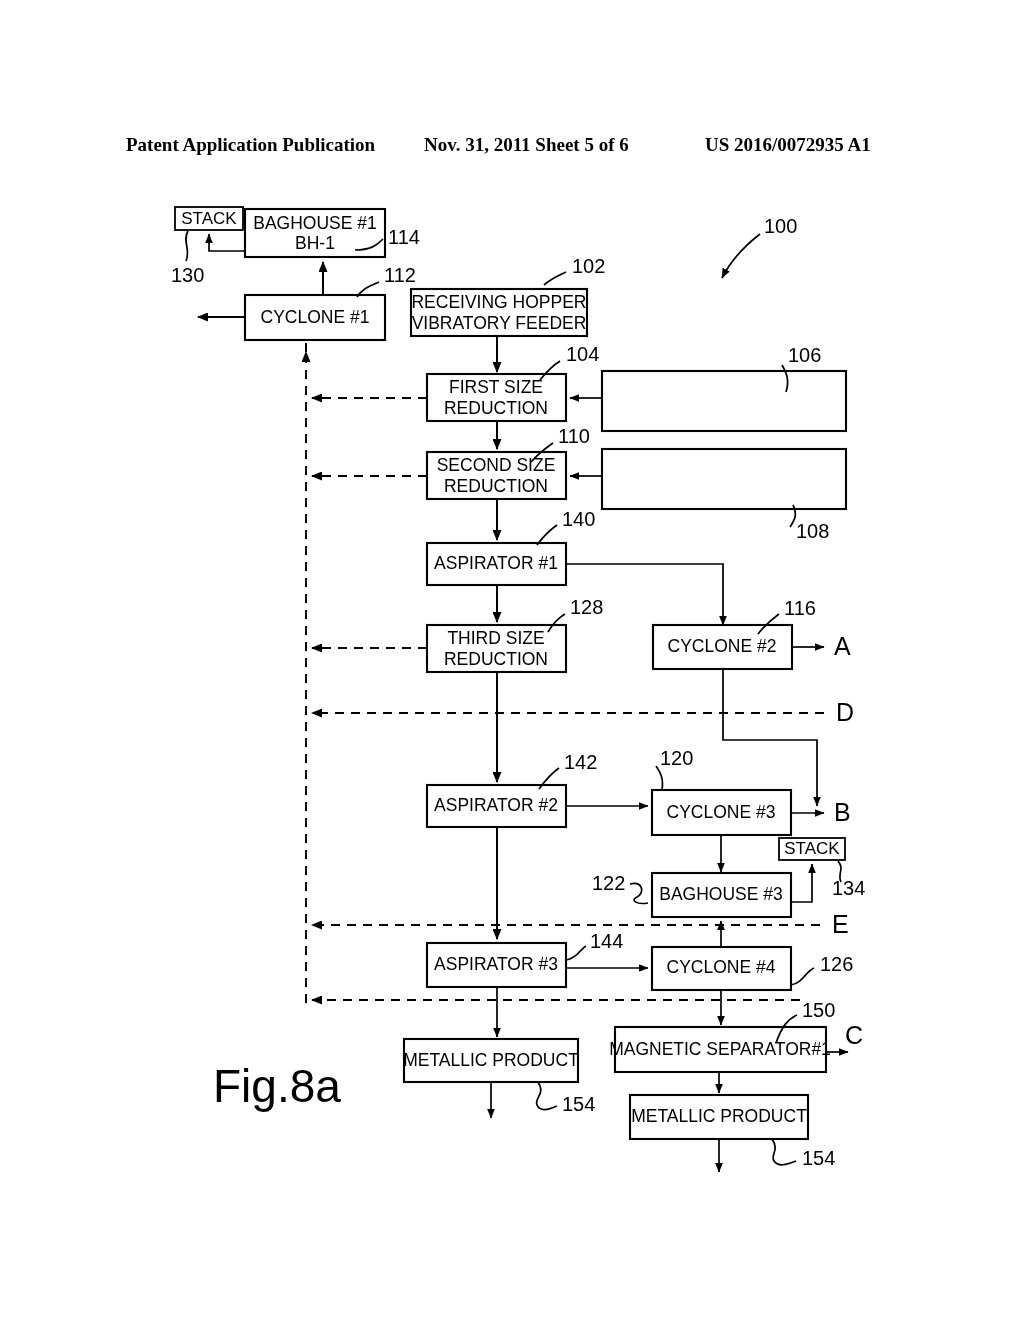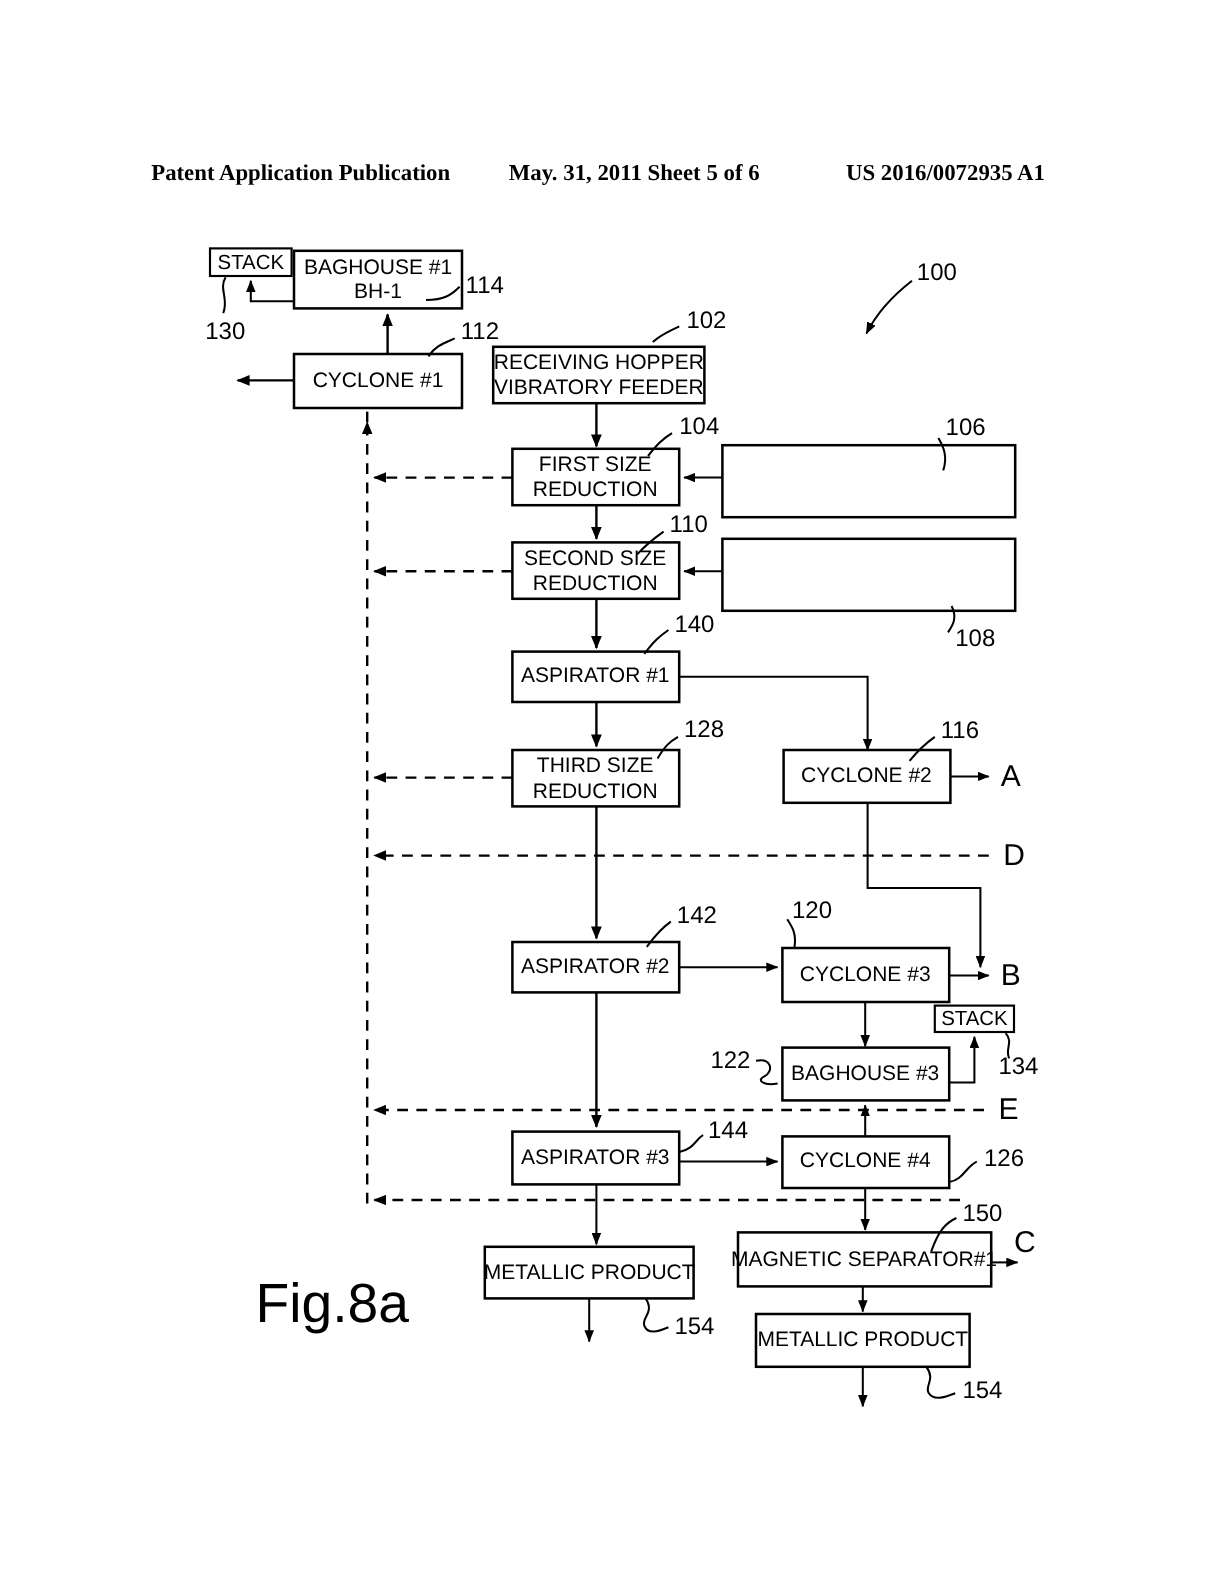--- a/index.html
+++ b/index.html
@@ -86,21 +86,21 @@
     fill: none;
   }
 </style>
 </head>
 <body>
 
 <div id="page">
 
   <div class="hdr">
     <span class="hdr-left">Patent Application Publication</span>
-    <span class="hdr-mid">May. 31, 2011  Sheet 5 of 6</span>
+    <span class="hdr-mid">Nov. 31, 2011  Sheet 5 of 6</span>
     <span class="hdr-right">US 2016/0072935 A1</span>
   </div>
 
   <svg id="diagram" viewBox="0 0 1024 1320">
     <defs>
       <marker id="arw" markerWidth="11" markerHeight="9" refX="10" refY="4.5" orient="auto" markerUnits="userSpaceOnUse">
         <path d="M0,0 L11,4.5 L0,9 z" fill="#000"></path>
       </marker>
       <marker id="arws" markerWidth="10" markerHeight="8" refX="9.4" refY="4" orient="auto" markerUnits="userSpaceOnUse">
         <path d="M0,0 L10,4 L0,8 z" fill="#000"></path>

